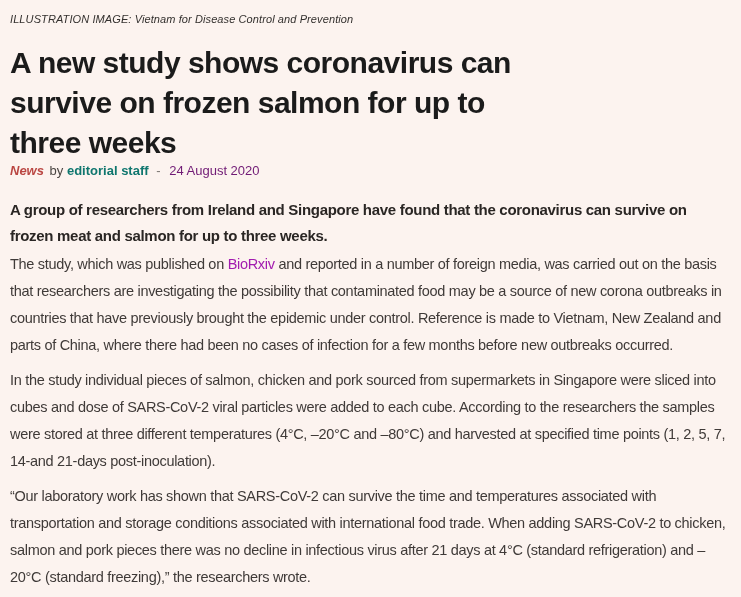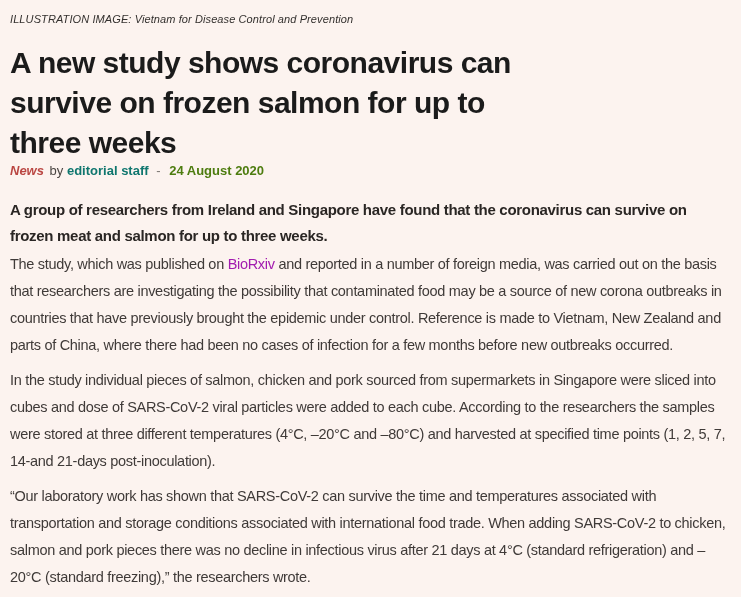--- a/index.html
+++ b/index.html
@@ -47,22 +47,21 @@
   }
   .byline .author {
     font-weight: bold;
     color: #0f766e;
   }
   .byline .sep {
     color: #7b7672;
     margin: 0 5px 0 4px;
   }
   .byline .date {
-    color: #4d7c0f;
-    font-weight: bold;
+    color: #701a75;
   }
   .article-body p {
     font-size: 14.5px;
     line-height: 27px;
     letter-spacing: -0.3px;
     margin-bottom: 8px;
     color: #3f3a38;
   }
   .article-body p.lead {
     font-weight: bold;

